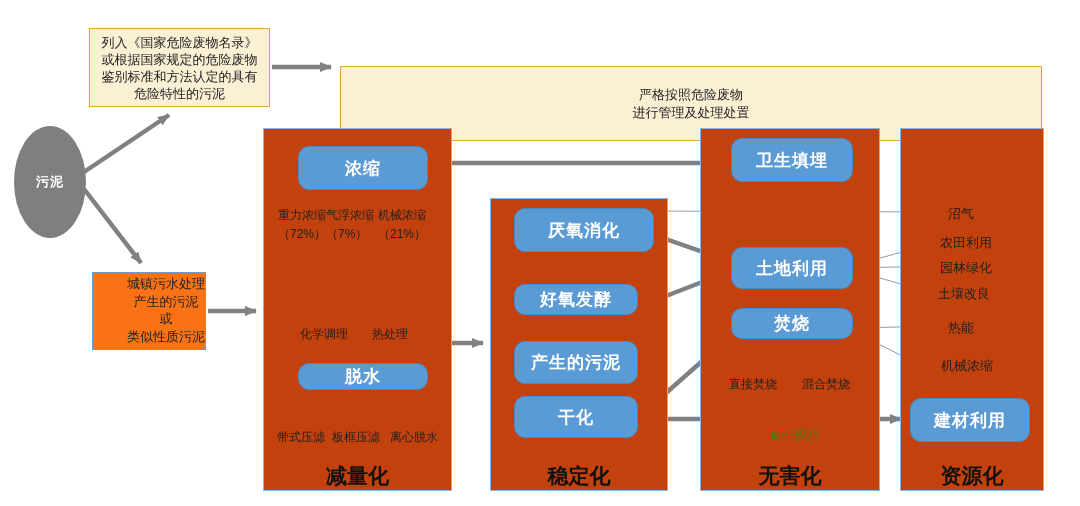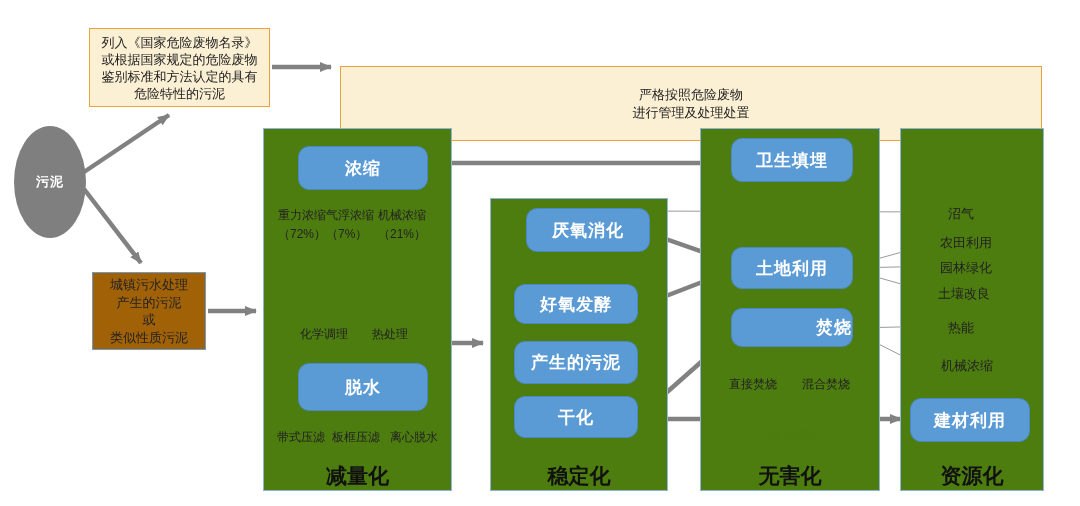--- a/index.html
+++ b/index.html
@@ -7,24 +7,24 @@
   #canvas{position:relative;width:1080px;height:506px;background:#fff;overflow:hidden;}
   .abs{position:absolute;box-sizing:border-box;}
   .ml{white-space:pre-line;}
   
   .ellipse{background:#7f7f7f;border-radius:50%;display:flex;align-items:center;justify-content:center;
            color:#fff;font-weight:bold;font-size:13px;letter-spacing:1px;}
   
   .cream{background:#fcf0d4;border:1.6px solid #e8a33d;display:flex;align-items:center;justify-content:center;
          text-align:center;color:#222;font-size:13px;line-height:17px;}
   
-  .muni{background:#a16207;border:1.6px solid #6d99cb;display:flex;align-items:center;justify-content:center;
-        text-align:center;color:#222;font-size:13px;line-height:17.5px;}
+  .muni{background:#f97316;border:1.6px solid #6d99cb;display:flex;align-items:center;justify-content:flex-end;
+        text-align:center;color:#222;font-size:13px;line-height:17.5px;font-family:Liberation Mono, monospace;}
   
-  .panel{background:#4d7c0f;border:1.6px solid #8eb4dc;}
+  .panel{background:#c2410c;border:1.6px solid #8eb4dc;}
   .panel-title{position:absolute;left:0;right:0;text-align:center;font-size:21px;font-weight:bold;color:#111;}
   
   .node{background:#5b9bd5;border:1px solid #4a89c4;border-radius:11px;display:flex;align-items:center;
         justify-content:center;color:#fff;font-weight:bold;font-size:17px;letter-spacing:1px;}
   
   .method{text-align:left;color:#222;font-size:12px;line-height:19px;}
   .resitem{color:#222;font-size:13px;line-height:15px;}
   .edgelabel{color:#4d7c0f;font-size:13px;text-align:center;}
   svg#wires{position:absolute;left:0;top:0;pointer-events:none;}
 </style>
@@ -117,47 +117,47 @@
   <div class="abs method ml" style="left:278px;top:206px;width:64px;">重力浓缩
 （72%）</div>
   <div class="abs method ml" style="left:326px;top:206px;width:64px;">气浮浓缩
 （7%）</div>
   <div class="abs method ml" style="left:378px;top:206px;width:68px;">机械浓缩
 （21%）</div>
 
   <div class="abs method" style="left:300px;top:325px;width:60px;">化学调理</div>
   <div class="abs method" style="left:372px;top:325px;width:48px;">热处理</div>
 
-  <div class="abs node" style="left:298px;top:363px;width:130px;height:48px;">
+  <div class="abs node" style="left:298px;top:363px;width:130px;height:27px;">
     <span>脱水</span>
   </div>
   <div class="abs method" style="left:277px;top:428px;width:56px;">带式压滤</div>
   <div class="abs method" style="left:332px;top:428px;width:56px;">板框压滤</div>
   <div class="abs method" style="left:390px;top:428px;width:56px;">离心脱水</div>
 
-  <div class="abs node" style="left:514px;top:208px;width:124px;height:44px;margin-left:12px;">
+  <div class="abs node" style="left:514px;top:208px;width:140px;height:44px;">
     <span>厌氧消化</span>
   </div>
-  <div class="abs node" style="left:514px;top:284px;width:124px;height:40px;">
+  <div class="abs node" style="left:514px;top:284px;width:124px;height:31px;">
     <span>好氧发酵</span>
   </div>
   <div class="abs node" style="left:514px;top:341px;width:124px;height:43px;">
     <span>产生的污泥</span>
   </div>
   <div class="abs node" style="left:514px;top:396px;width:124px;height:42px;">
     <span>干化</span>
   </div>
 
   <div class="abs node" style="left:731px;top:138px;width:122px;height:44px;">
     <span>卫生填埋</span>
   </div>
   <div class="abs node" style="left:731px;top:247px;width:122px;height:42px;">
     <span>土地利用</span>
   </div>
-  <div class="abs node" style="left:731px;top:308px;width:122px;height:39px;justify-content:flex-end;">
+  <div class="abs node" style="left:731px;top:308px;width:122px;height:31px;">
     <span>焚烧</span>
   </div>
   <div class="abs method" style="left:729px;top:375px;width:56px;">直接焚烧</div>
   <div class="abs method" style="left:802px;top:375px;width:56px;">混合焚烧</div>
   <div class="abs edgelabel" style="left:764px;top:426px;width:60px;">高干脱水</div>
 
   <div class="abs resitem" style="left:948px;top:206px;">沼气</div>
   <div class="abs resitem" style="left:940px;top:235px;">农田利用</div>
   <div class="abs resitem" style="left:940px;top:260px;">园林绿化</div>
   <div class="abs resitem" style="left:938px;top:286px;">土壤改良</div>

